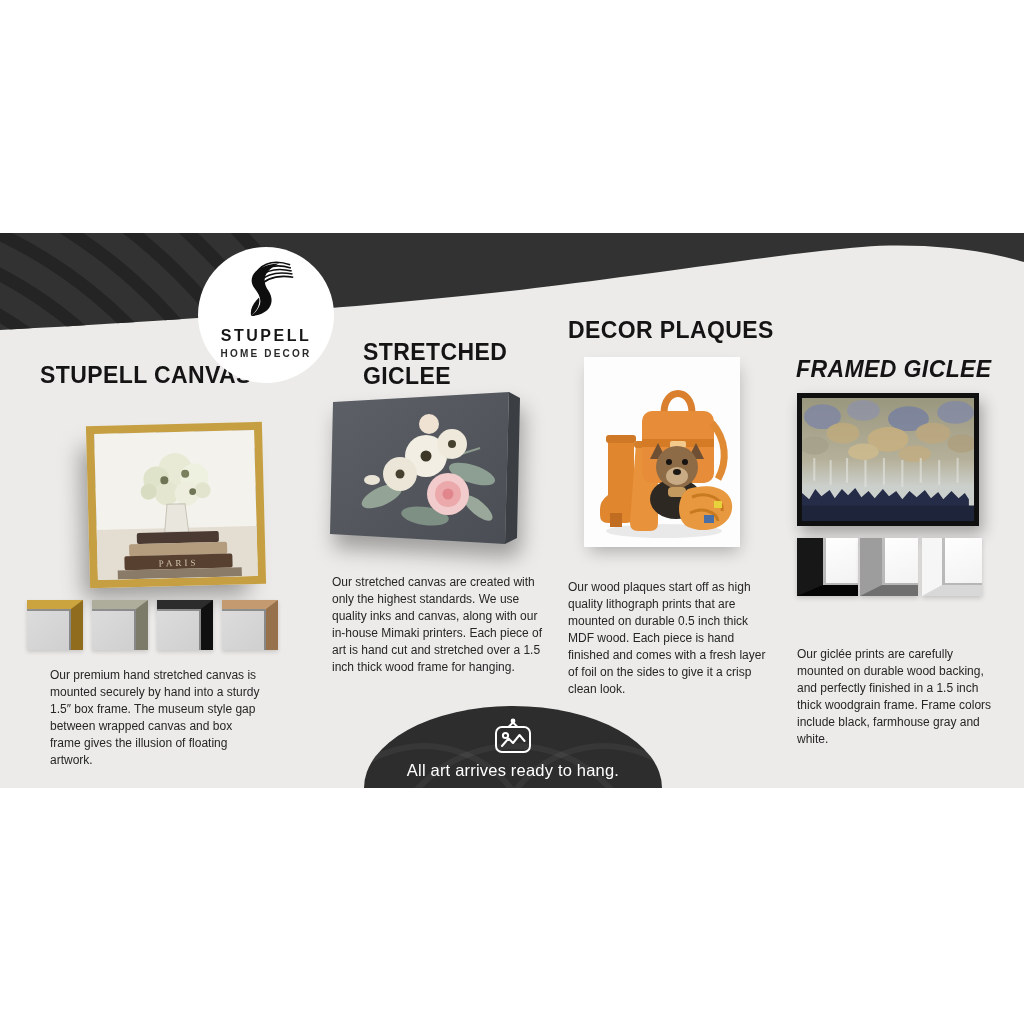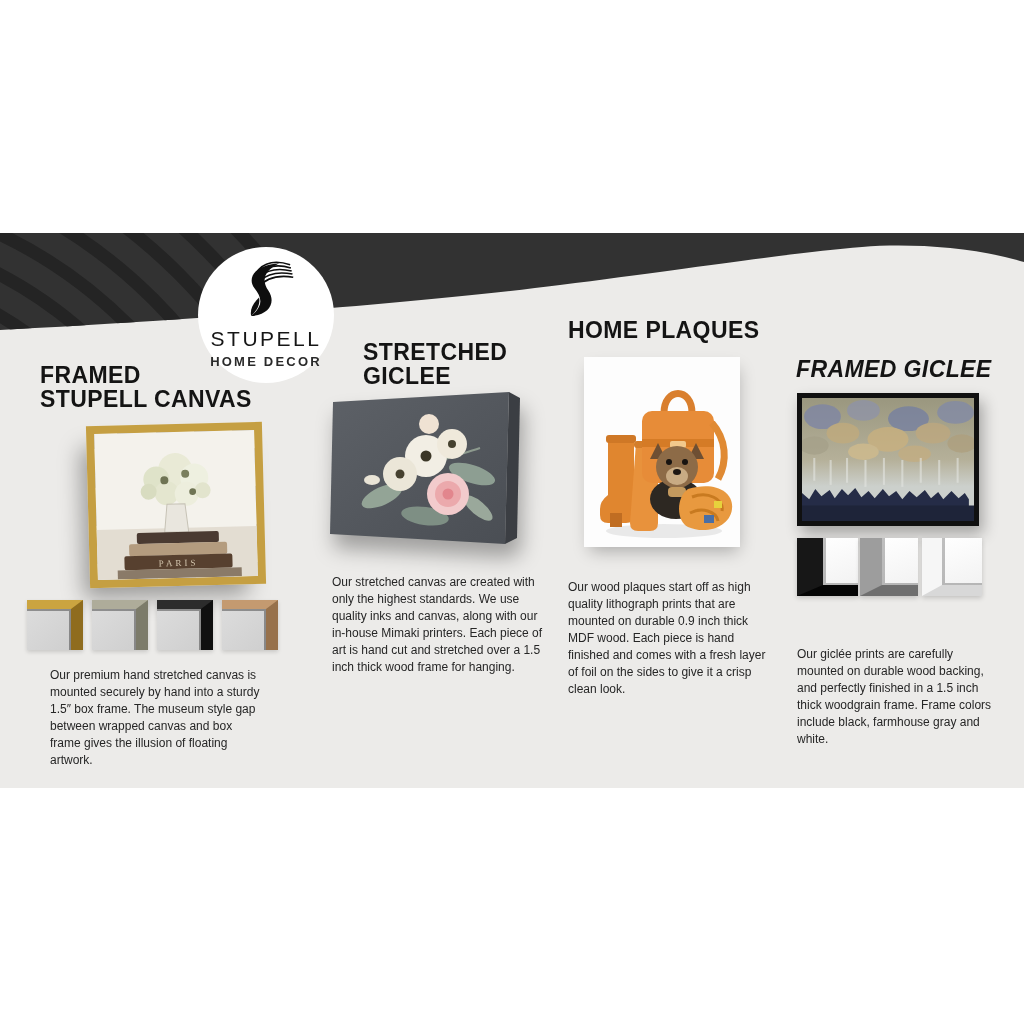--- a/index.html
+++ b/index.html
@@ -6,22 +6,22 @@
   #page{position:relative;width:1024px;height:1024px;background:#ffffff;overflow:hidden;
         font-family:"Liberation Sans", sans-serif;color:#1d1d1d;}
   
   .band{position:absolute;left:0;top:233px;width:1024px;height:555px;background:#ecebe9;}
   
   .wave{position:absolute;left:0;top:233px;width:1024px;height:110px;display:block;}
   
   .logo-circle{position:absolute;left:198px;top:247px;width:136px;height:136px;border-radius:50%;
                background:#fff;z-index:6;text-align:center;}
   .logo-s{display:block;margin:8px auto 0;}
-  .logo-name{font-size:21px;font-weight:400;letter-spacing:2.5px;color:#161616;margin-top:-2px;}
-  .logo-tag{font-size:13px;font-weight:600;letter-spacing:2.2px;color:#2a2a2a;margin-top:3px;}
+  .logo-name{font-size:16px;font-weight:700;letter-spacing:2.5px;color:#161616;margin-top:-2px;}
+  .logo-tag{font-size:10px;font-weight:600;letter-spacing:2.2px;color:#2a2a2a;margin-top:3px;}
   
   .hd{position:absolute;font-size:23px;font-weight:800;letter-spacing:.4px;line-height:23.5px;color:#141414;z-index:4;}
   
   .copy{position:absolute;font-size:12px;line-height:17px;color:#262626;z-index:4;}
   
   .float-frame{position:absolute;left:88px;top:424px;width:176px;height:162px;box-sizing:border-box;
                border:8px solid #c59f42;background:#f4f3ee;transform:rotate(-1.5deg);z-index:4;
                box-shadow:-12px 16px 22px -6px rgba(0,0,0,.35), inset 0 0 0 1px rgba(0,0,0,.28);}
   .float-frame svg{display:block;width:100%;height:100%;}
   
@@ -87,21 +87,20 @@
         <path d="M34,42 C42,32 56,24 80,28"></path>
       </g>
       <path d="M62,10 C32,12 20,28 30,42 C40,55 42,64 26,78 C50,76 58,60 48,45 C39,32 42,20 62,10 Z" fill="#0e0e0e"></path>
       <path d="M26,78 C34,70 38,62 36,54 C28,62 24,70 26,78 Z" fill="#0e0e0e"></path>
     </svg>
     <div class="logo-name">STUPELL</div>
     <div class="logo-tag">HOME DECOR</div>
   </div>
 
   <div class="hd" style="left:40px;top:364px;">
-    <div>FRAMED</div>
     <div>STUPELL CANVAS</div>
   </div>
 
   <div class="float-frame">
     <svg viewBox="0 0 160 146" aria-hidden="true">
       <rect x="0" y="0" width="160" height="146" fill="#f4f2ec"></rect>
       <rect x="0" y="96" width="160" height="50" fill="#e3ddd2"></rect>
       <g>
         <circle cx="80" cy="38" r="17" fill="#e9ead6"></circle>
         <circle cx="61" cy="47" r="13" fill="#dfe3c9"></circle>
@@ -162,21 +161,21 @@
       <circle cx="118" cy="106" r="21" fill="#f2cbcc"></circle>
       <circle cx="118" cy="106" r="13" fill="#eba9ac"></circle>
       <circle cx="118" cy="106" r="5.5" fill="#e2868d"></circle>
       <ellipse cx="42" cy="92" rx="8" ry="5" fill="#e9e4d6"></ellipse>
     </g>
   </svg>
 
   <p class="copy" style="left:332px;top:562px;width:214px;">Our stretched canvas are created with only the highest standards. We use quality inks and canvas, along with our in-house Mimaki printers. Each piece of art is hand cut and stretched over a 1.5 inch thick wood frame for hanging.</p>
 
   <div class="hd" style="left:568px;top:319px;">
-    <div>HOME PLAQUES</div>
+    <div>DECOR PLAQUES</div>
   </div>
 
   <div class="plaque">
     <svg viewBox="0 0 156 190" aria-hidden="true">
       <rect width="156" height="190" fill="#fdfdfd"></rect>
       <ellipse cx="80" cy="174" rx="58" ry="7" fill="rgba(0,0,0,0.08)"></ellipse>
       <g>
         <path d="M24,80 h26 v78 q0,8 -8,8 h-18 q-8,0 -8,-8 v-6 q0,-8 8,-14 Z" fill="#e0862f"></path>
         <rect x="22" y="78" width="30" height="8" rx="3" fill="#cf7826"></rect>
         <path d="M52,86 h22 v80 q0,8 -8,8 h-12 q-8,0 -8,-8 Z" fill="#e8923c"></path>
@@ -204,21 +203,21 @@
       <g>
         <path d="M104,132 C130,124 150,134 148,152 C146,170 122,178 104,170 C92,164 92,140 104,132 Z" fill="#e8993f"></path>
         <path d="M108,140 C124,134 140,142 138,154" stroke="#c87a20" stroke-width="3" fill="none"></path>
         <path d="M106,156 C118,150 132,154 134,164" stroke="#c87a20" stroke-width="3" fill="none"></path>
         <rect x="120" y="158" width="10" height="8" fill="#4a6fa5"></rect>
         <rect x="130" y="144" width="8" height="7" fill="#e7d23c"></rect>
       </g>
     </svg>
   </div>
 
-  <p class="copy" style="left:568px;top:567px;width:204px;">Our wood plaques start off as high quality lithograph prints that are mounted on durable 0.9 inch thick MDF wood. Each piece is hand finished and comes with a fresh layer of foil on the sides to give it a crisp clean look.</p>
+  <p class="copy" style="left:568px;top:567px;width:204px;">Our wood plaques start off as high quality lithograph prints that are mounted on durable 0.5 inch thick MDF wood. Each piece is hand finished and comes with a fresh layer of foil on the sides to give it a crisp clean look.</p>
 
   <div class="hd" style="left:796px;top:358px;font-style:italic;">
     <div>FRAMED GICLEE</div>
   </div>
 
   <div class="giclee">
     <svg viewBox="0 0 168 119" preserveAspectRatio="none" aria-hidden="true">
       <defs>
         <linearGradient id="gcl" x1="0" y1="0" x2="0" y2="1">
           <stop offset="0" stop-color="#9a977f"></stop>
@@ -255,14 +254,33 @@
       <path d="M0,119 V104 h168 v15 Z" fill="#1e2439"></path>
     </svg>
   </div>
 
   <div class="sw-bl" style="left: 797px; width: 61px; border-left-width: 26px; border-left-color: rgb(23, 23, 23); border-bottom-color: rgb(5, 5, 5);"></div>
   <div class="sw-bl" style="left: 860px; width: 58px; border-left-width: 22px; border-left-color: rgb(157, 157, 157); border-bottom-color: rgb(111, 111, 111);"></div>
   <div class="sw-bl" style="left: 922px; width: 60px; border-left-width: 20px; border-left-color: rgb(246, 246, 246); border-bottom-color: rgb(216, 216, 216);"></div>
 
   <p class="copy" style="left:797px;top:634px;width:200px;">Our giclée prints are carefully mounted on durable wood backing, and perfectly finished in a 1.5 inch thick woodgrain frame. Frame colors include black, farmhouse gray and white.</p>
 
+  <div class="dome">
+    <svg style="position:absolute;left:0;top:0;" width="298" height="82" viewBox="0 0 298 82" aria-hidden="true">
+      <g stroke="rgba(255,255,255,0.05)" stroke-width="6" fill="none">
+        <circle cx="60" cy="150" r="110"></circle>
+        <circle cx="150" cy="170" r="130"></circle>
+        <circle cx="240" cy="150" r="110"></circle>
+      </g>
+    </svg>
+    <svg class="dome-icon" width="46" height="40" viewBox="0 0 46 40" aria-hidden="true">
+      <g stroke="#ffffff" stroke-width="2" fill="none" stroke-linecap="round" stroke-linejoin="round">
+        <circle cx="23" cy="3" r="1.4" fill="#ffffff"></circle>
+        <path d="M23,4.5 L18.5,9 M23,4.5 L27.5,9"></path>
+        <rect x="6" y="9" width="34" height="25" rx="6"></rect>
+        <circle cx="15.5" cy="17.5" r="2.6"></circle>
+        <path d="M12,28 l6.5,-7.5 4.5,4.5 6.5,-8 5,6"></path>
+      </g>
+    </svg>
+    <div class="dome-text">All art arrives ready to hang.</div>
+  </div>
 
 </div>
 
 </body></html>

